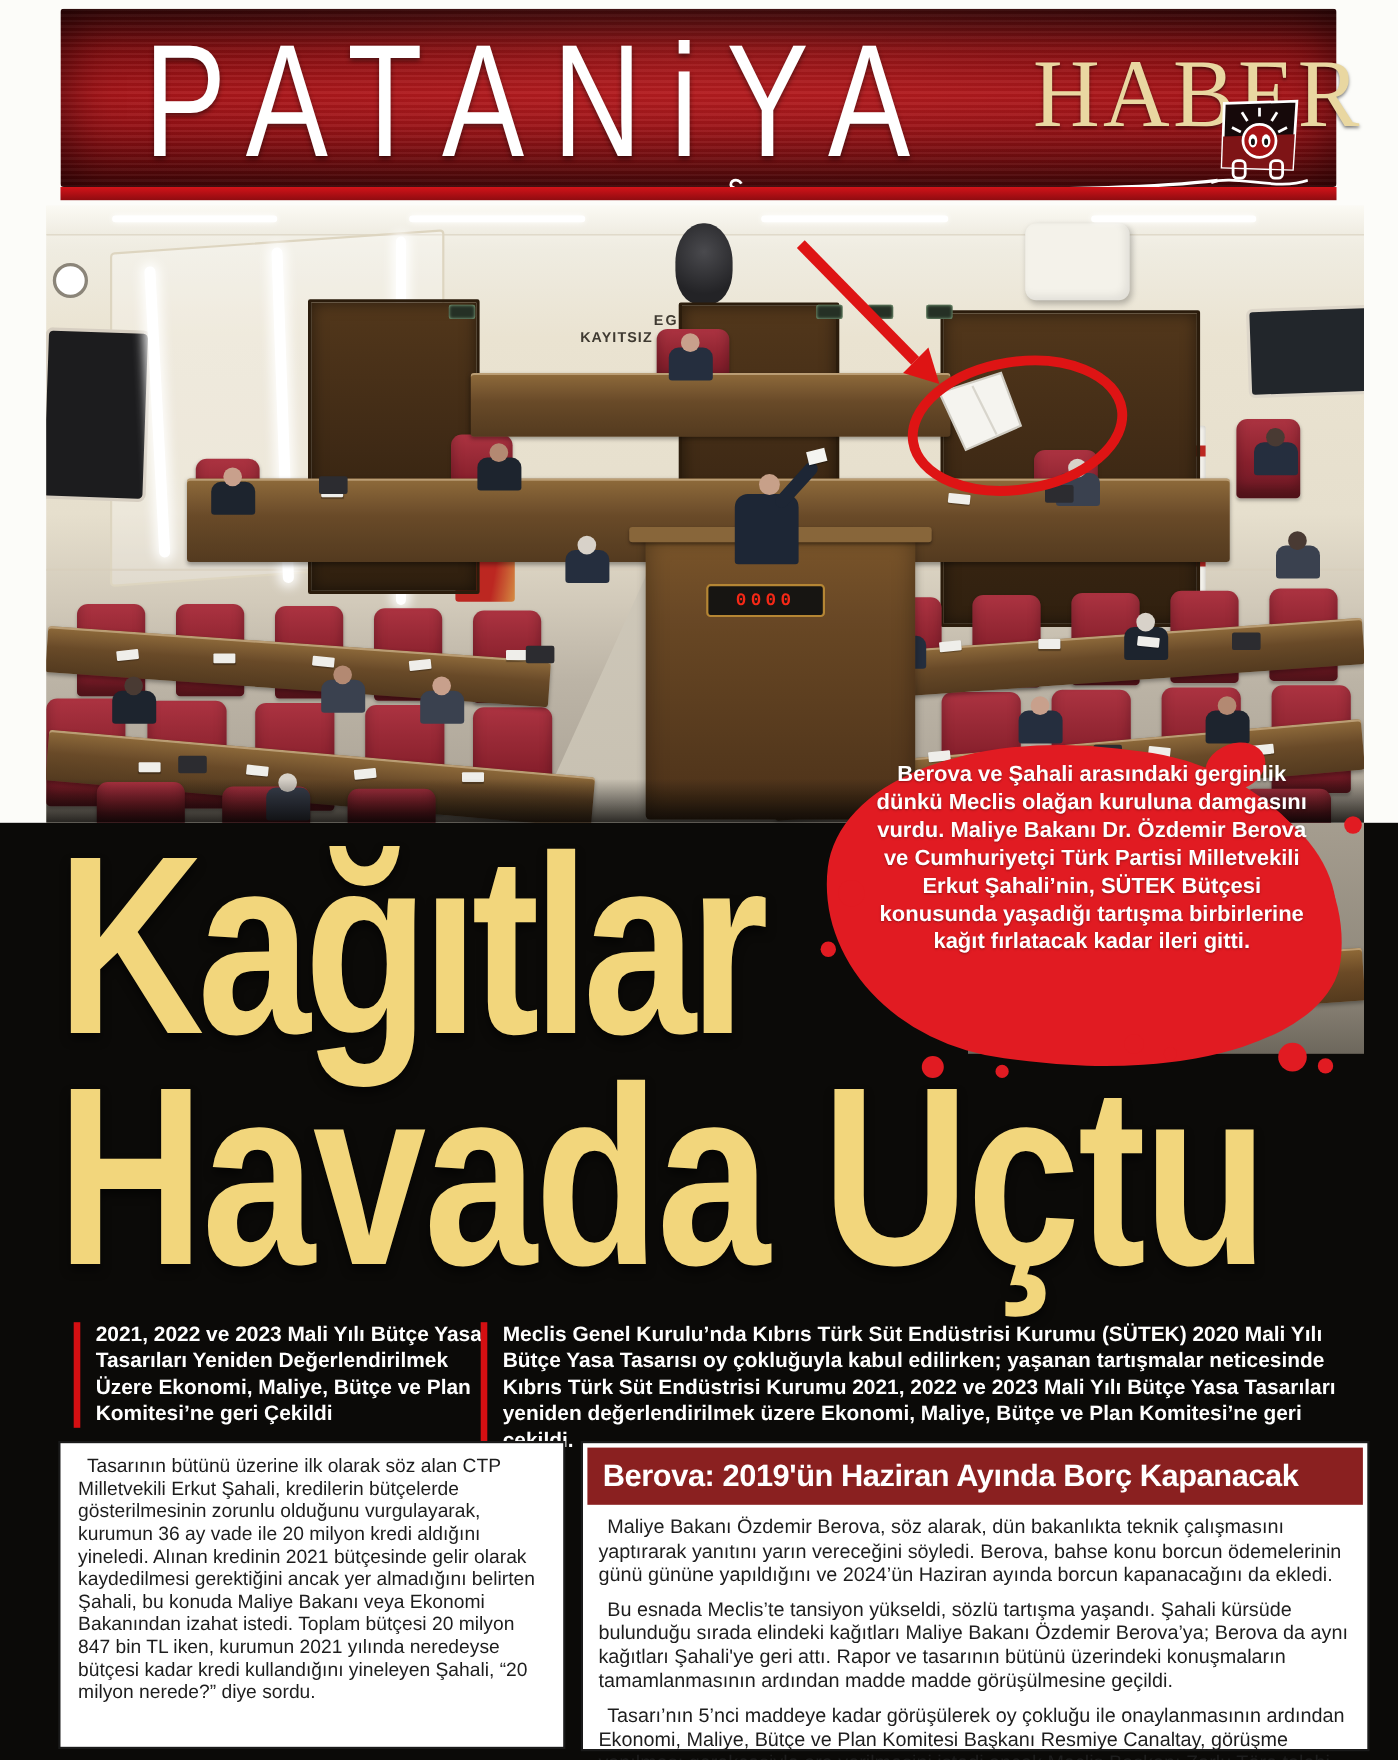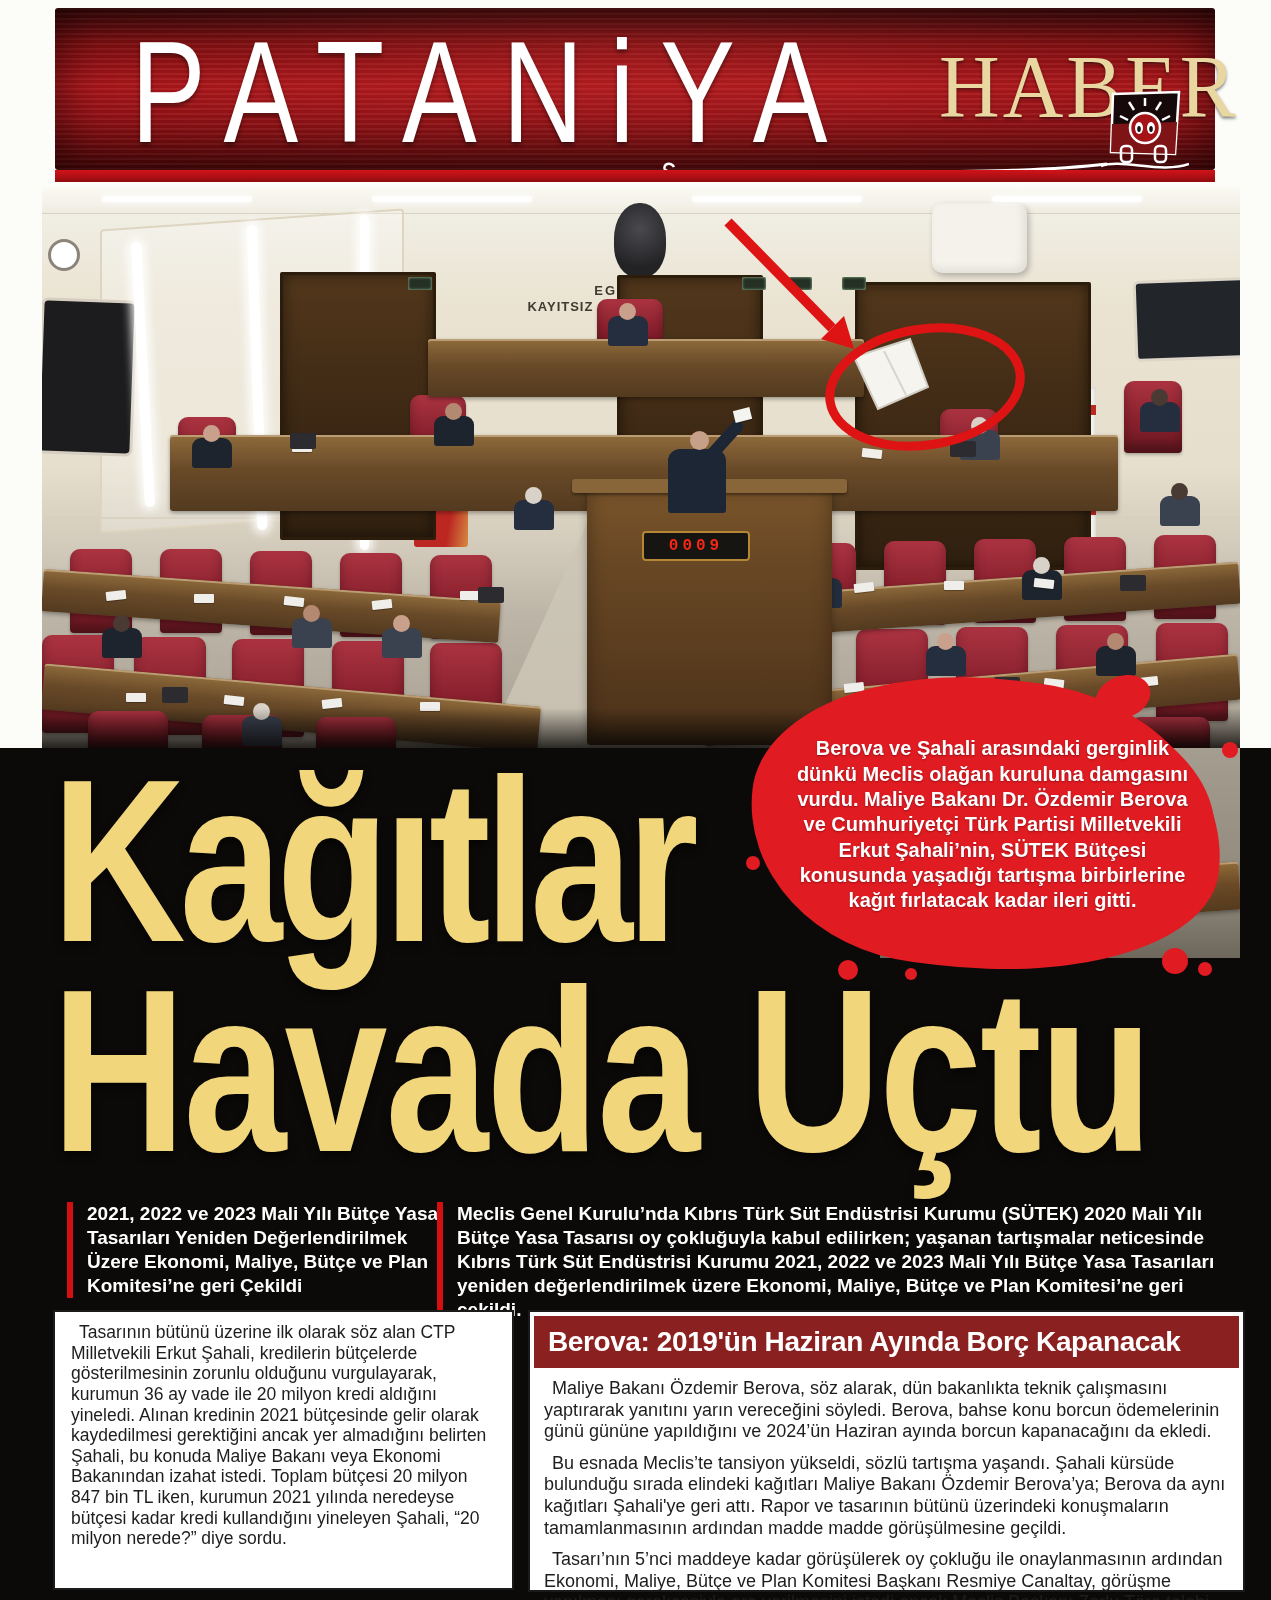--- a/index.html
+++ b/index.html
@@ -110,21 +110,21 @@
 
   
   .hl{position:absolute;left:52px;color:#f2d67c;font-weight:700;font-size:185px;line-height:.95;
     transform:scaleY(1.25);transform-origin:top left;z-index:6;text-shadow:0 4px 8px rgba(0,0,0,.55);
     white-space:nowrap;}
   .hl1{top:752px;letter-spacing:-6px;}
   .hl2{top:962px;letter-spacing:-2px;}
 
   
   .blob{position:absolute;left:770px;top:692px;width:445px;height:266px;z-index:7;background:#e11b22;
-    border-radius:50% 50% 45% 55% / 60% 55% 50% 45%;display:flex;align-items:center;justify-content:center;}
+    border-radius:50% 50% 45% 55% / 60% 55% 50% 45%;display:flex;align-items:flex-start;justify-content:center;}
   .blob::before{content:"";position:absolute;inset:-14px -8px -12px -20px;background:#e11b22;
     border-radius:55% 45% 60% 40% / 50% 60% 45% 55%;transform:rotate(7deg);z-index:-1;}
   .blob::after{content:"";position:absolute;top:-16px;right:64px;width:56px;height:42px;background:#e11b22;
     border-radius:50%;transform:rotate(-20deg);z-index:-1;}
   .blob-text{width:396px;text-align:center;color:#fff;font-weight:700;font-size:20px;line-height:1.27;
     text-shadow:0 1px 2px rgba(0,0,0,.35);}
   .splat{position:absolute;background:#e11b22;border-radius:50%;z-index:7;}
 
   
   .subhead{position:absolute;color:#fff;font-weight:700;font-size:19px;line-height:1.26;z-index:6;
@@ -305,21 +305,21 @@
         <div class="paper" style="left: 820px; top: 262px; transform: rotate(6deg);"></div>
         <div class="laptop" style="left: 436px; top: 400px;"></div>
         <div class="laptop" style="left: 1078px; top: 388px;"></div>
         <div class="laptop" style="left: 120px; top: 500px;"></div>
         <div class="laptop" style="left: 952px; top: 490px;"></div>
         <div class="laptop" style="left: 248px; top: 246px;"></div>
         <div class="laptop" style="left: 908px; top: 254px;"></div>
       </div>
     <div class="rostrum"></div>
     <div class="rostrum-top"></div>
-    <div class="display">0009</div>
+    <div class="display">0000</div>
     <div class="sp-torso"></div>
     <div class="sp-head"></div>
     <div class="sp-arm"></div>
     <div class="sp-paper"></div>
     <svg class="annotation" width="1198" height="561" viewBox="0 0 1198 561">
       <polygon points="812,170 868,152 886,200 836,222" fill="#f5f4ef" stroke="#cfccc2" stroke-width="2"></polygon>
       <line x1="842" y1="164" x2="864" y2="208" stroke="#d8d5cb" stroke-width="2"></line>
       <ellipse cx="883" cy="200" rx="96" ry="58" fill="none" stroke="#e81111" stroke-width="9" transform="rotate(-9 883 200)"></ellipse>
       <line x1="686" y1="35" x2="790" y2="141" stroke="#e81111" stroke-width="10"></line>
       <polygon points="812,162 779,152 802,129" fill="#e81111"></polygon>

